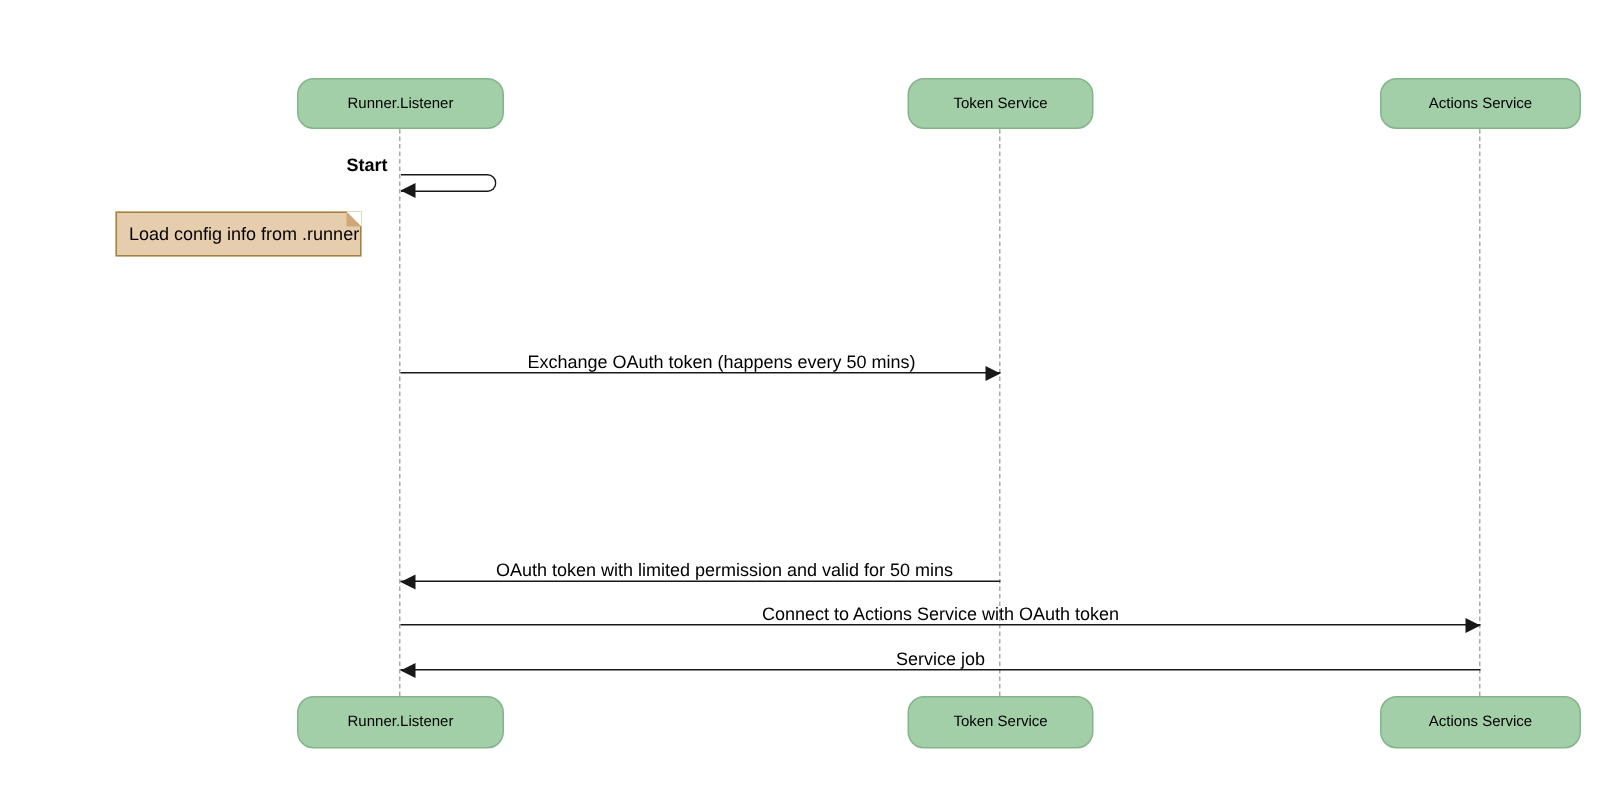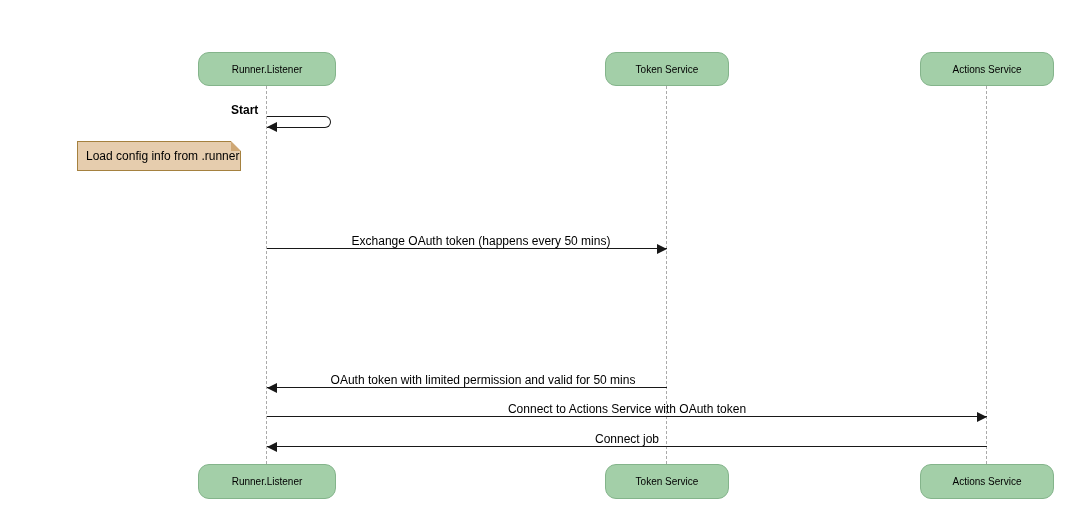--- a/index.html
+++ b/index.html
@@ -142,21 +142,21 @@
 
 
   <div class="msg-label" style="left:467px; top:373px;margin-left:16px;">OAuth token with limited permission and valid for 50 mins</div>
   <div class="msg-line" style="left:267px; top:387px; width:400px;"></div>
   <div class="arrow-left" style="left:267px; top:383px;"></div>
 
   <div class="msg-label" style="left:627px; top:402px;text-align:right;">Connect to Actions Service with OAuth token</div>
   <div class="msg-line" style="left:267px; top:416px; width:720px;"></div>
   <div class="arrow-right" style="left:977px; top:412px;"></div>
 
-  <div class="msg-label" style="left:627px; top:432px;">Connect job</div>
+  <div class="msg-label" style="left:627px; top:432px;">Service job</div>
   <div class="msg-line" style="left:267px; top:446px; width:720px;"></div>
   <div class="arrow-left" style="left:267px; top:442px;"></div>
 
   <div class="participant" style="left:198px; top:464px; width:138px; height:35px;">
     <span>Runner.Listener</span>
   </div>
   <div class="participant" style="left:605px; top:464px; width:124px; height:35px;">
     <span>Token Service</span>
   </div>
   <div class="participant" style="left:920px; top:464px; width:134px; height:35px;">

